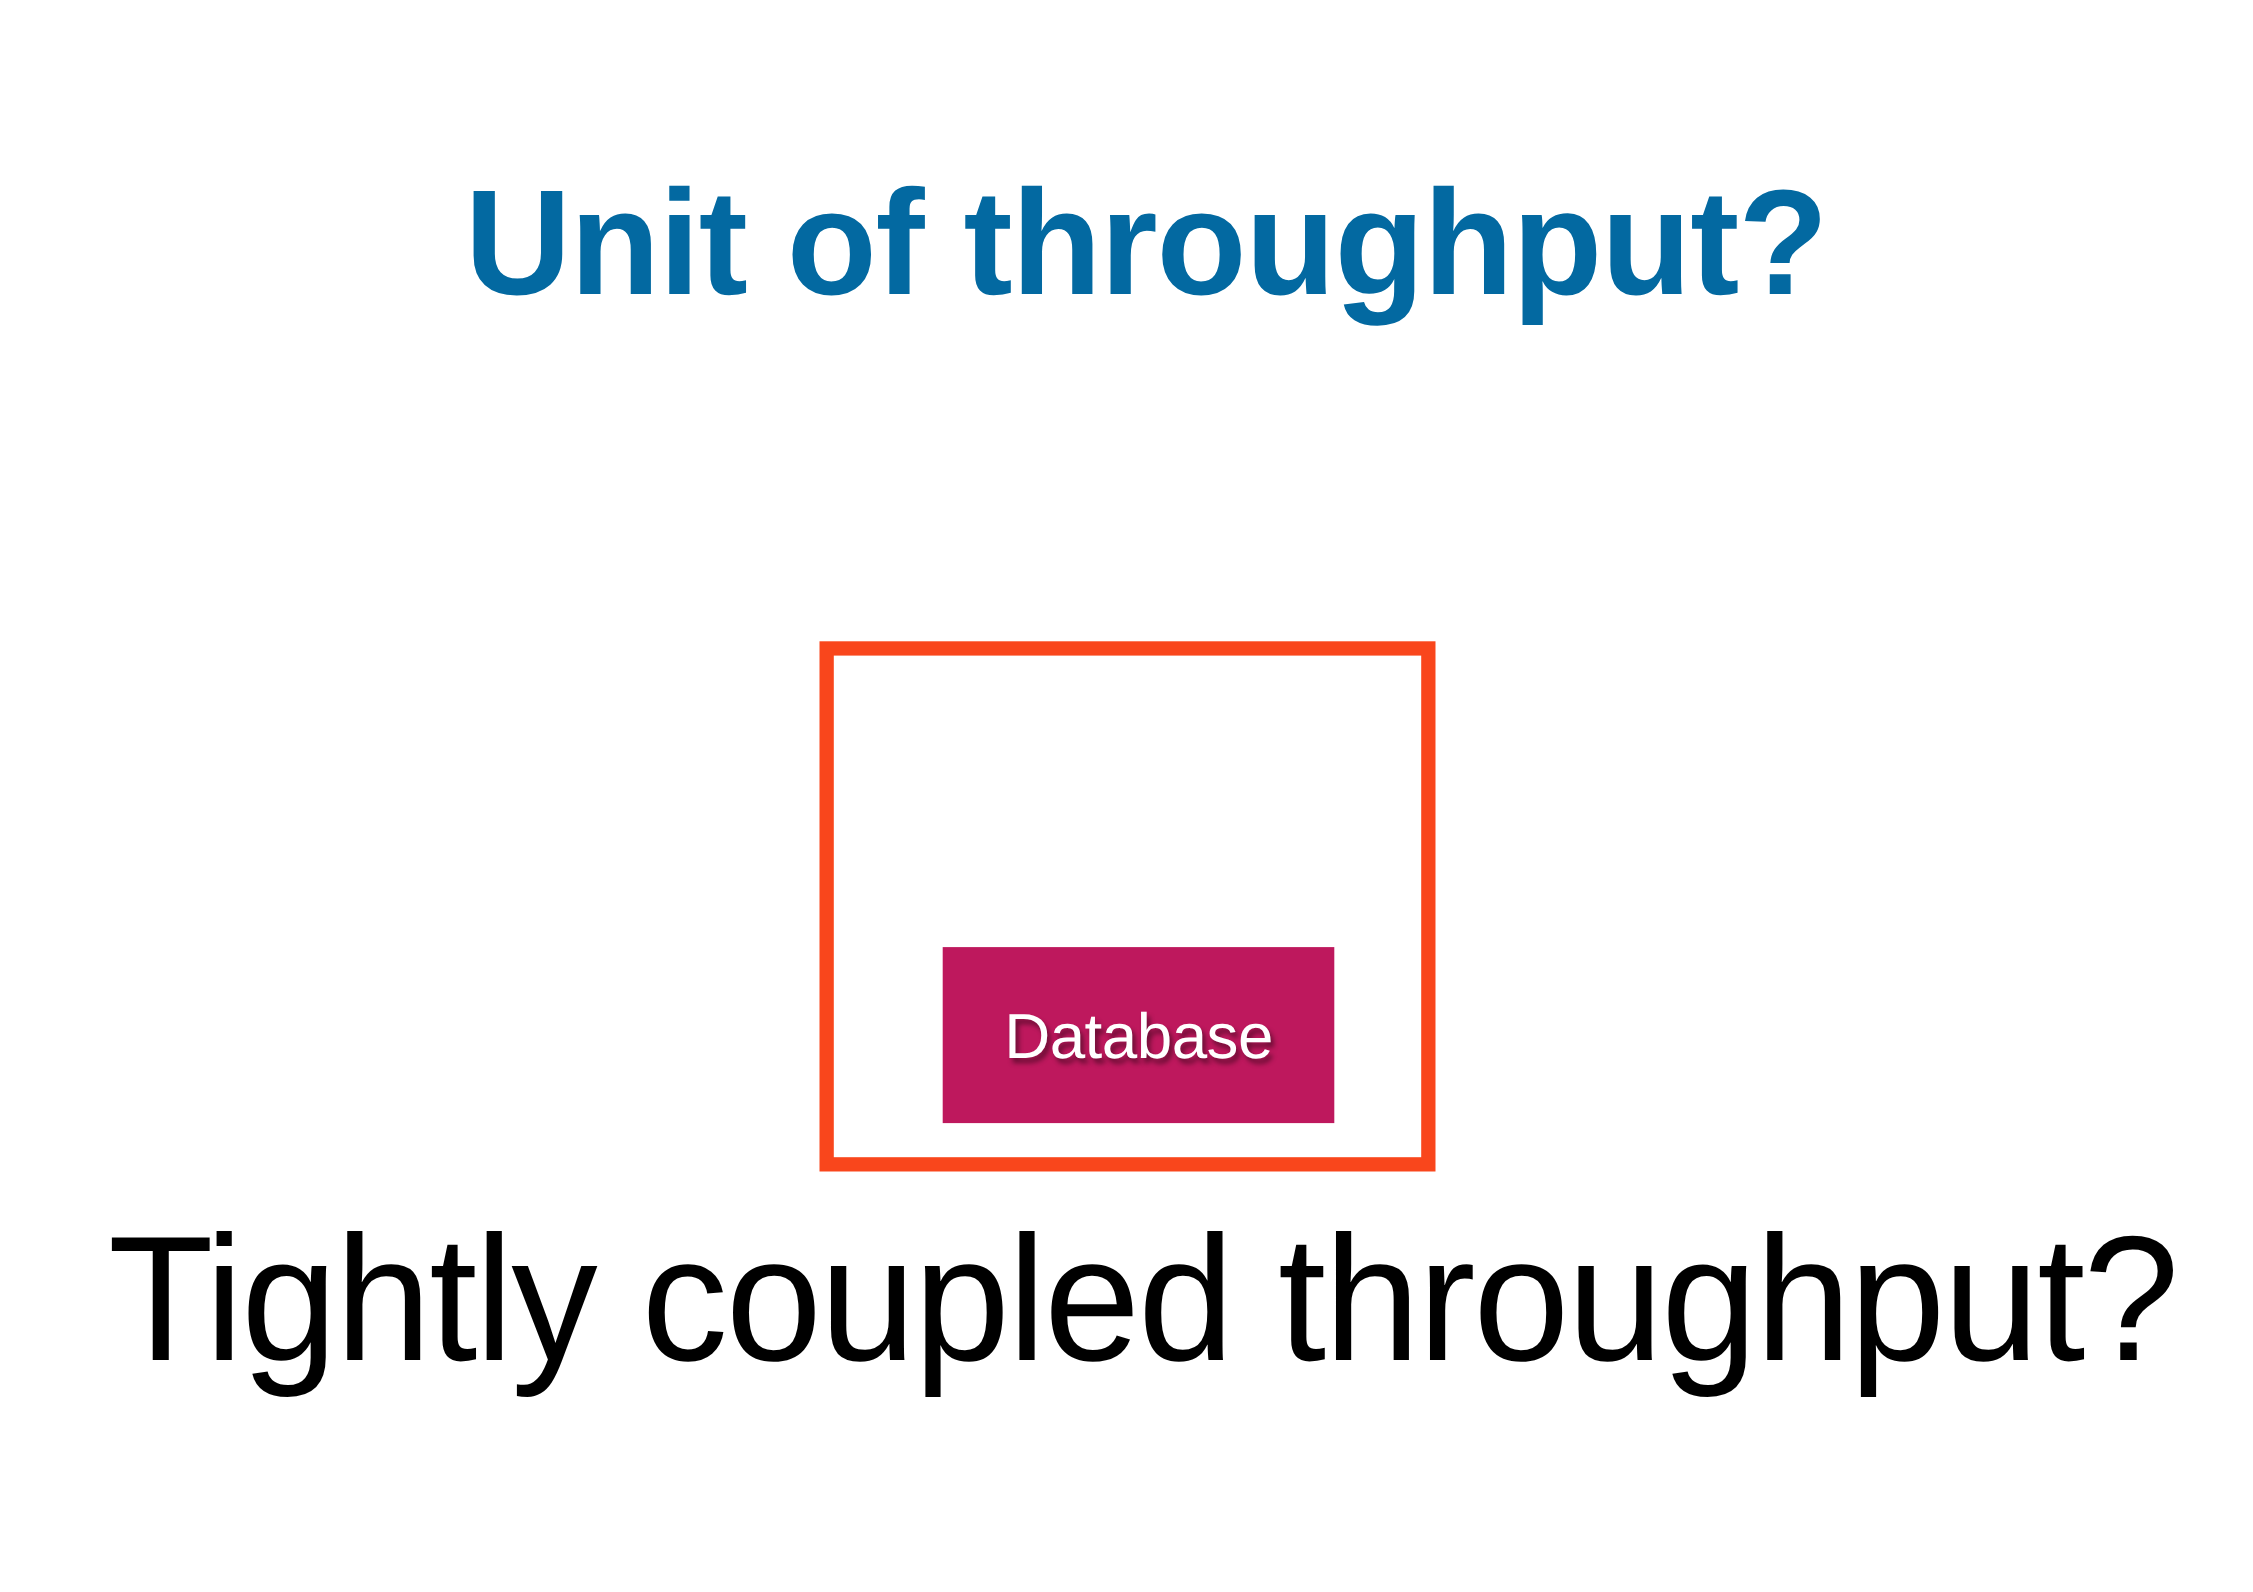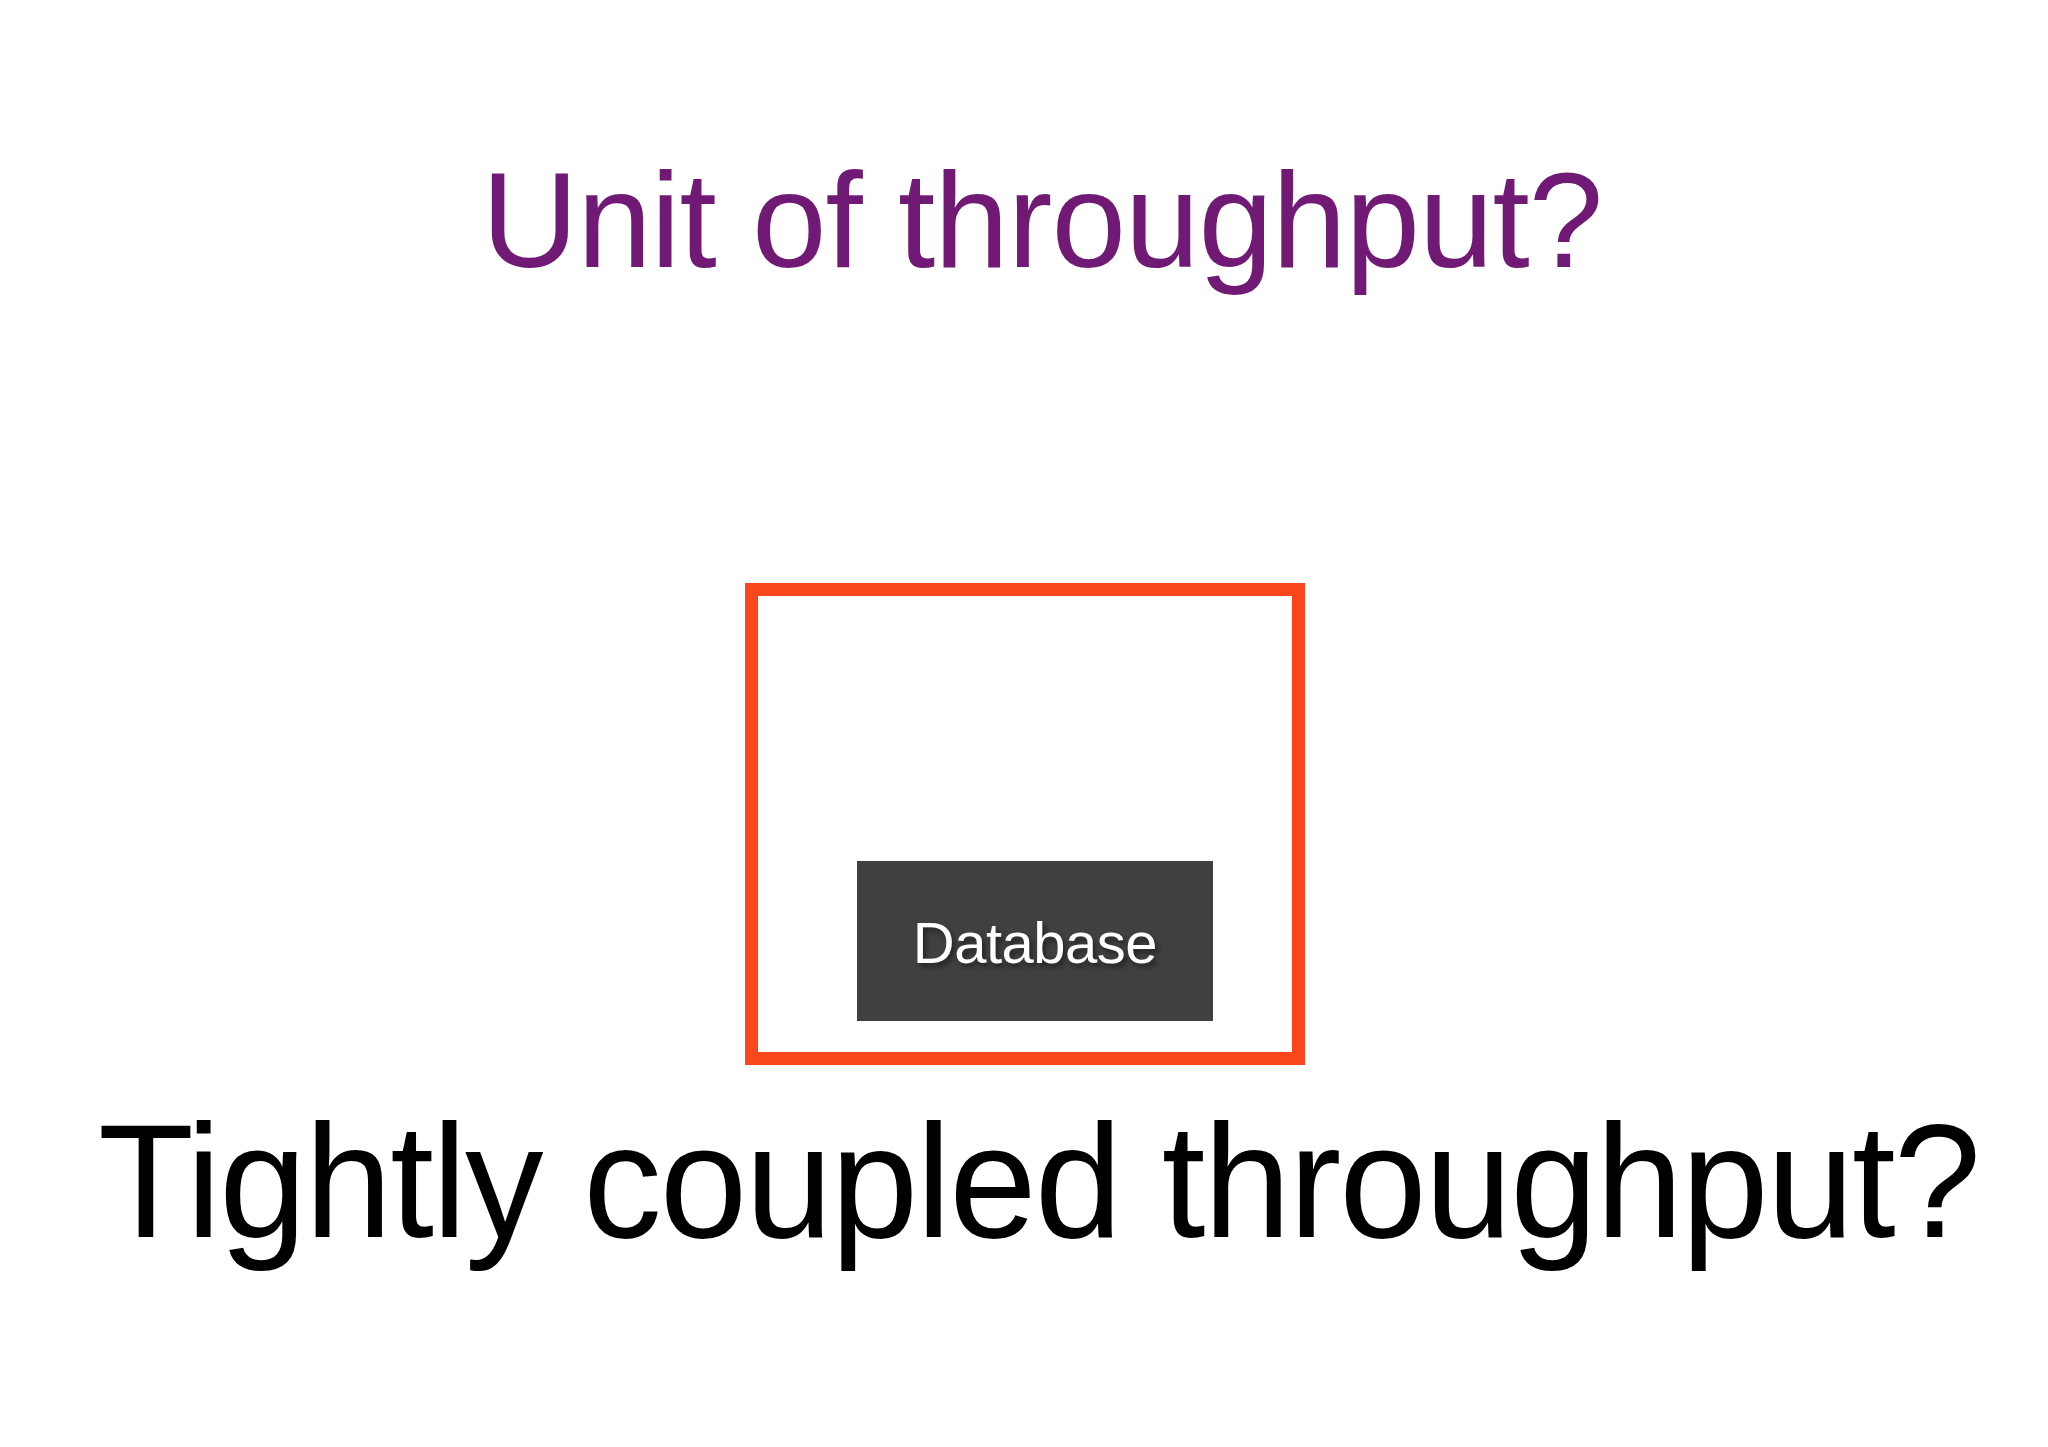--- a/index.html
+++ b/index.html
@@ -22,24 +22,24 @@
 
   
   .headline {
     position: absolute;
     left: 0;
     top: 152px;
     width: 2048px;
     text-align: center;
     font-family: "Liberation Sans", sans-serif;
     font-size: 136px;
-    font-weight: 400;
+    font-weight: 700;
     line-height: 1.0;
     letter-spacing: -1px;
-    color: #701a75;
+    color: #0369a1;
     white-space: nowrap;
   }
 
   
   .headline-inner {
     display: inline-block;
     transform: translateX(18px) scaleX(0.985);
   }
 
   
@@ -88,21 +88,21 @@
 
   .node-app {
     top: 58px;
     height: 161px;
     background: #4e7a28;
   }
 
   .node-db {
     top: 265px;
     height: 160px;
-    background: #404040;
+    background: #be185d;
   }
 
   .node-label {
     font-family: "Liberation Sans", sans-serif;
     font-size: 56px;
     font-weight: 400;
     line-height: 1.0;
     color: #ffffff;
     white-space: nowrap;
     text-shadow: 3px 4px 5px rgba(0, 0, 0, 0.45);

